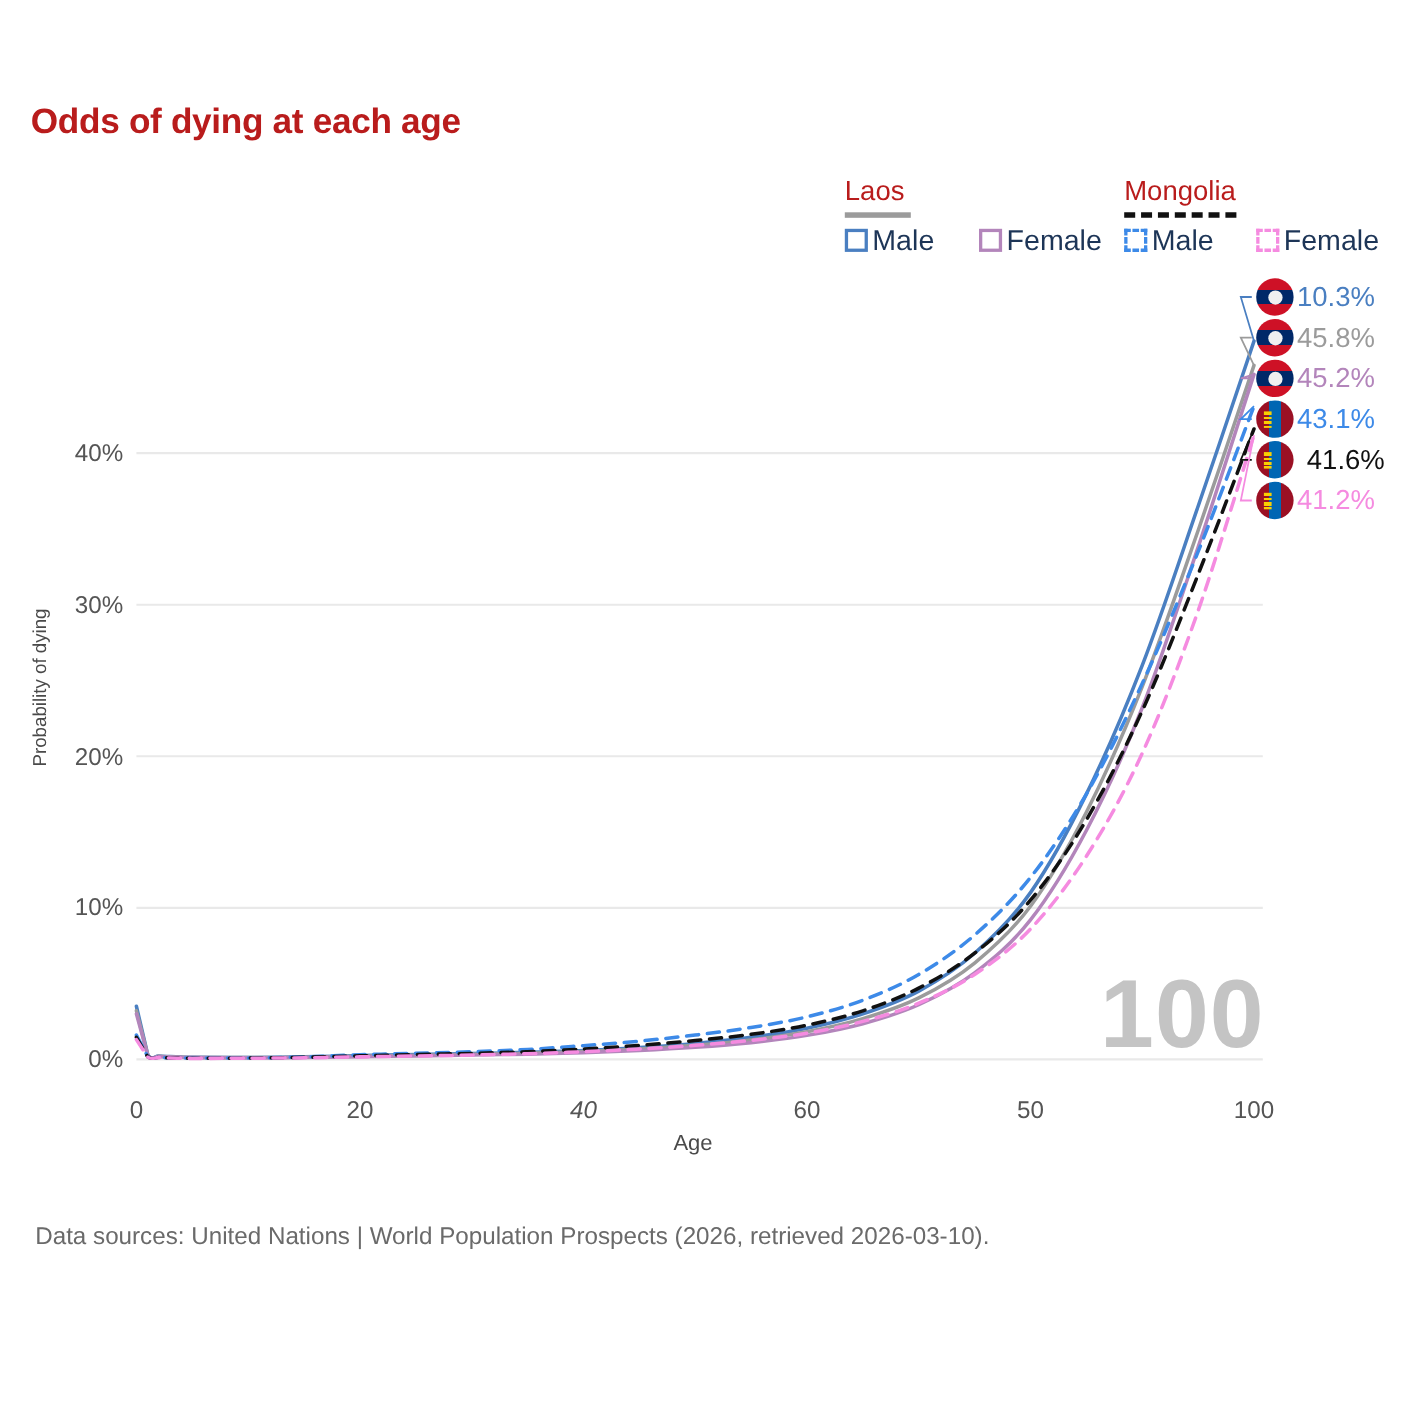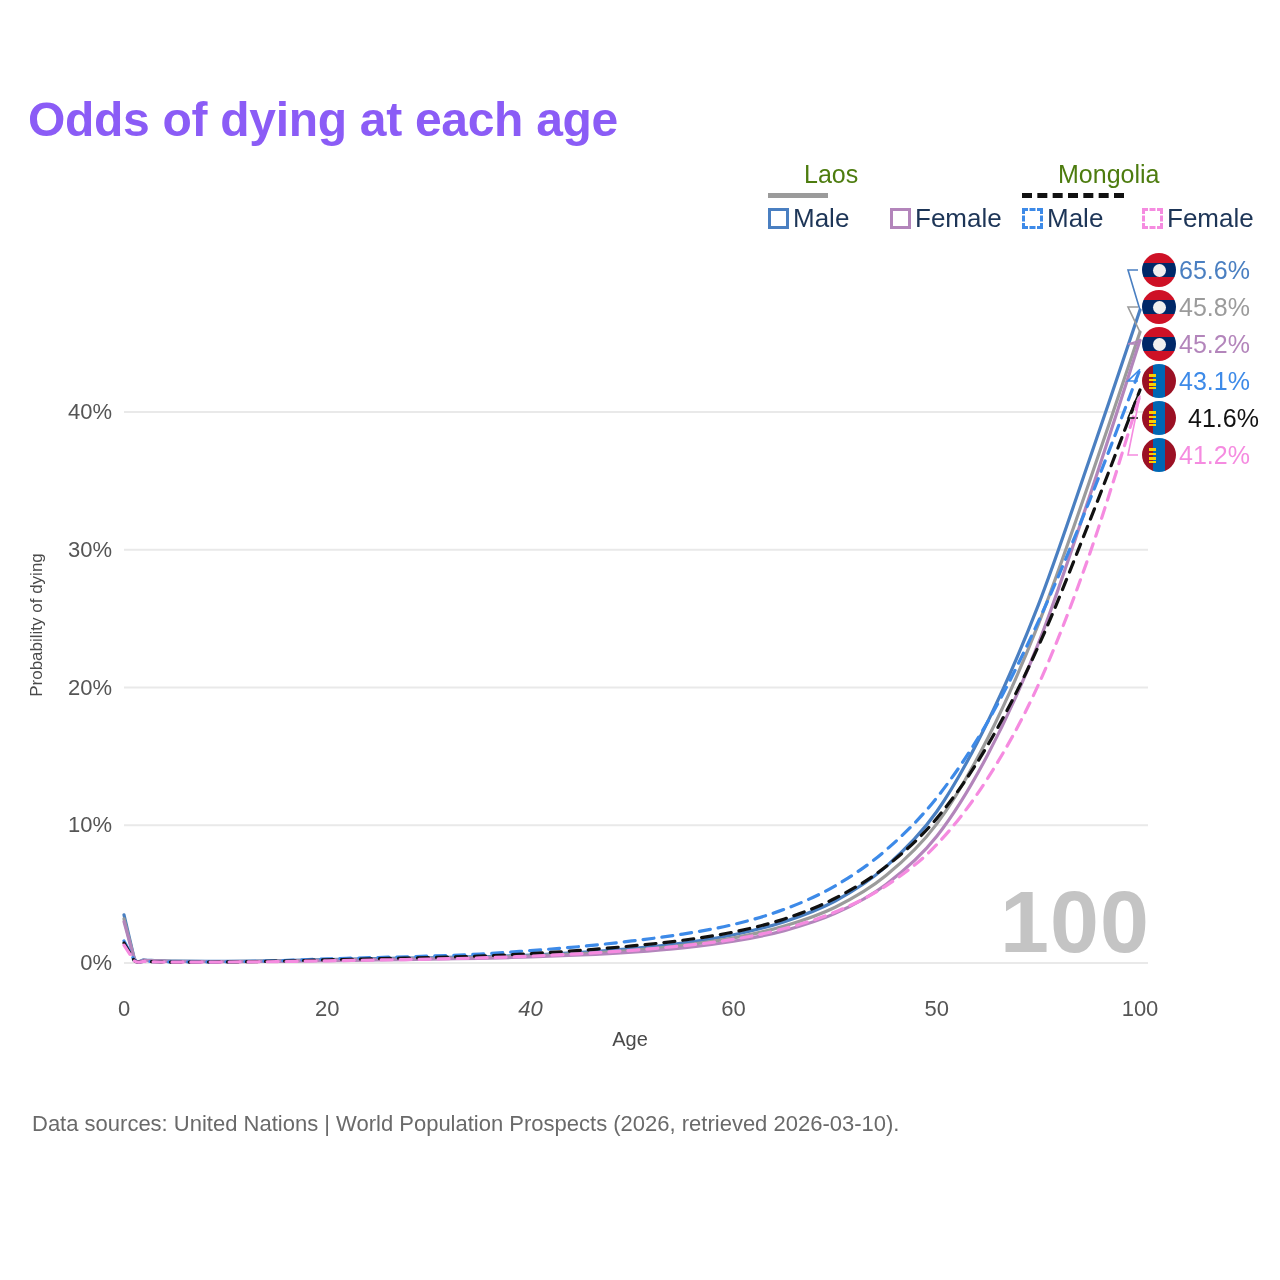--- a/index.html
+++ b/index.html
@@ -15,40 +15,39 @@
     overflow: hidden;
   }
   #root {
     position: absolute;
     inset: 0;
   }
   .chart-title {
     position: absolute;
     left: 28px;
     top: 92px;
-    font-size: 48px;
+    font-size: 32px;
     font-weight: bold;
-    color: #8b5cf6;
+    color: #b91c1c;
     letter-spacing: -0.3px;
     white-space: nowrap;
   }
   
   .legend {
     position: absolute;
     left: 760px;
     top: 160px;
     width: 500px;
     height: 85px;
   }
   .legend-group-title {
     position: absolute;
     font-size: 25px;
-    color: #4d7c0f;
+    color: #b91c1c;
     white-space: nowrap;
-    margin-left: 36px;
   }
   .legend-group-title.laos { left: 8px; top: 0px; }
   .legend-group-title.mongolia { left: 262px; top: 0px; }
   .legend-rule {
     position: absolute;
     height: 0;
     top: 33px;
   }
   .legend-rule.solid {
     left: 8px;
@@ -265,21 +264,21 @@
         <div class="xtick" style="left: 530.4px; font-style: italic;">40</div>
         <div class="xtick" style="left: 733.6px;">60</div>
         <div class="xtick" style="left: 936.8px;">50</div>
         <div class="xtick" style="left: 1140px;">100</div>
       </div>
   </div>
 
   <div class="endlabels">
     <div class="endlabel endlabel-0">
       <span class="flag flag-la"></span>
-      <span class="val" style="color:#4a7fc1">65.6%</span>
+      <span class="val" style="color:#4a7fc1">10.3%</span>
     </div>
     <div class="endlabel endlabel-1">
       <span class="flag flag-la"></span>
       <span class="val" style="color:#9b9b9b">45.8%</span>
     </div>
     <div class="endlabel endlabel-2">
       <span class="flag flag-la"></span>
       <span class="val" style="color:#b385bb">45.2%</span>
     </div>
     <div class="endlabel endlabel-3">

